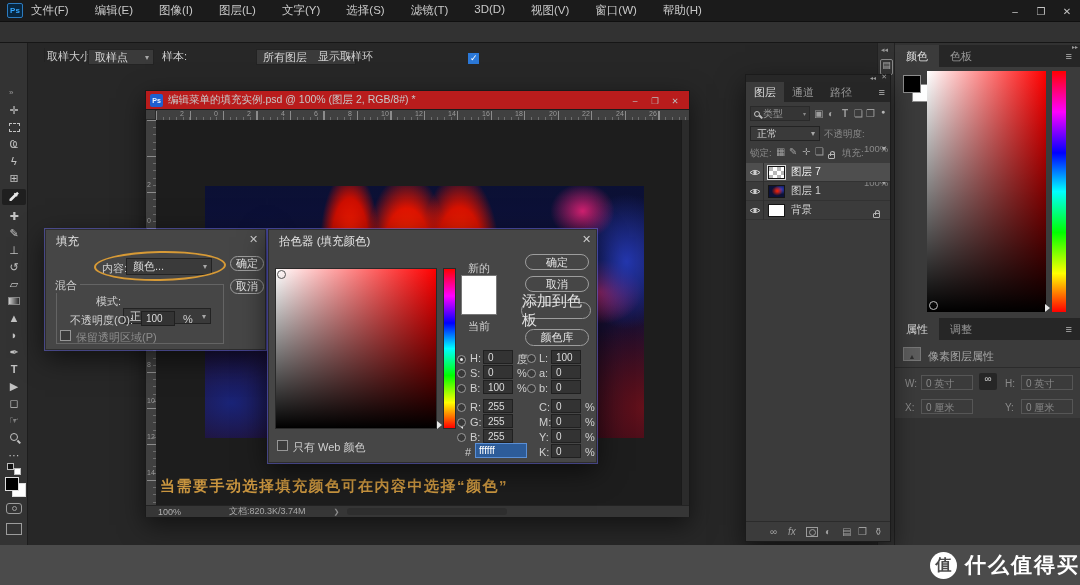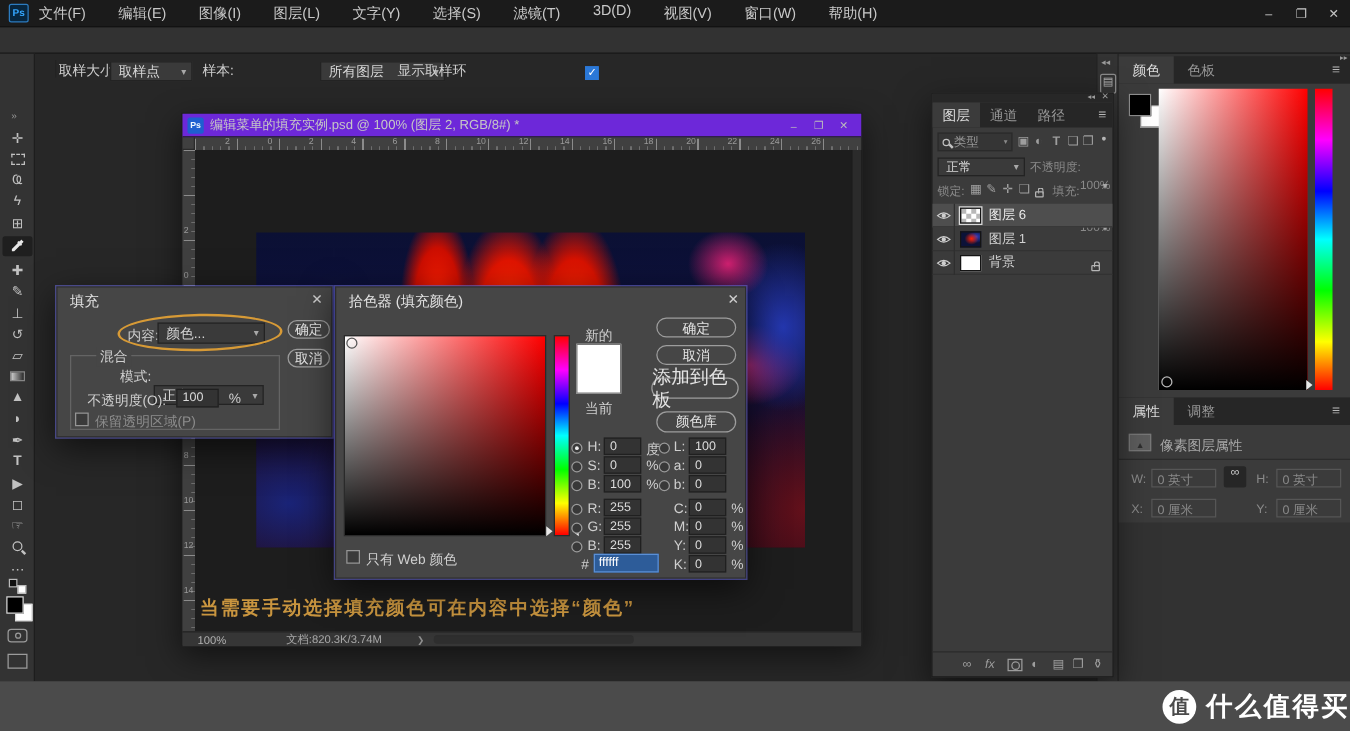--- a/index.html
+++ b/index.html
@@ -37,21 +37,21 @@
   .dashedbox{width:11px;height:9px;border:1px dashed #c2c2c2}
   .gradbox{width:12px;height:8px;background:linear-gradient(90deg,#cfcfcf,#2a2a2a);border:1px solid #888}
   .mag{width:8px;height:8px;border:1.5px solid #c2c2c2;border-radius:50%;position:relative}
   .mag::after{content:"";position:absolute;width:4px;height:1.5px;background:#c2c2c2;transform:rotate(45deg);right:-4px;bottom:-2px}
   .lock-ic{width:7px;height:5px;border:1px solid #b5b5b5;border-radius:1px;position:relative;display:inline-block}
   .lock-ic::before{content:"";position:absolute;left:1px;top:-4px;width:3px;height:4px;border:1px solid #b5b5b5;border-bottom:none;border-radius:3px 3px 0 0}
   .mask-ic{width:12px;height:10px;border:1px solid #9c9c9c;display:inline-block}
   .mask-ic::after{content:"";display:block;width:5px;height:5px;border:1px solid #9c9c9c;border-radius:50%;margin:1px auto}
   
   .docwin{left:145px;top:90px;width:545px;height:427px;background:#303030;border:1px solid #1a1a1a;box-shadow:0 8px 24px rgba(0,0,0,.55)}
-  .doctitle{left:0;top:0;width:543px;height:19px;background:#6d28d9;display:flex;align-items:center;border-bottom:1px solid #1c1c1c}
+  .doctitle{left:0;top:0;width:543px;height:19px;background:#b91c1c;display:flex;align-items:center;border-bottom:1px solid #1c1c1c}
   .doctitle .txt{color:#c6c6c6;font-size:10.5px;white-space:nowrap}
   .psmini{width:13px;height:13px;margin:0 5px 0 4px;background:#1e5fd0;border-radius:2px;color:#eaf4ff;font-size:7px;font-weight:bold;display:flex;align-items:center;justify-content:center}
   .docbtns{position:absolute;right:4px;top:0;height:19px;display:flex;align-items:center;gap:0;color:#bdbdbd;font-size:8.5px}
   .docbtns span{width:20px;text-align:center}
   .ruler{background:#404040;overflow:hidden}
   .rnum{position:absolute;color:#9a9a9a;font-size:7px}
   .tickh{position:absolute;left:0;right:0;bottom:0;height:9px;background:repeating-linear-gradient(90deg,#8b8b8b 0 1px,transparent 1px 33.5px)}
   .tickh2{position:absolute;left:0;right:0;bottom:0;height:3px;background:repeating-linear-gradient(90deg,#6d6d6d 0 1px,transparent 1px 6.7px)}
   .tickv{position:absolute;top:0;bottom:0;right:0;width:9px;background:repeating-linear-gradient(180deg,#8b8b8b 0 1px,transparent 1px 36px)}
   .tickv2{position:absolute;top:0;bottom:0;right:0;width:3px;background:repeating-linear-gradient(180deg,#6d6d6d 0 1px,transparent 1px 7.2px)}
@@ -272,21 +272,21 @@
     <span class="dlgtitle a" style="left:10px;top:4px">填充</span>
     <span class="dlgx a" style="left:203px;top:3px">✕</span>
     <span class="lbl a" style="left:56px;top:31px">内容:</span>
     <div class="ddl a" style="left:80px;top:28px;width:86px;height:17px">
       <span>颜色...</span>
     </div>
     <div class="ellipse a" style="left:48px;top:21px;width:132px;height:30px"></div>
     <div class="pill a" style="left:184px;top:26px;width:34px;height:15px">确定</div>
     <div class="pill a" style="left:184px;top:49px;width:34px;height:15px">取消</div>
     <div class="grp a" style="left:10px;top:54px;width:168px;height:60px"></div>
-    <span class="grplabel a" style="left:31px;top:48px">混合</span>
+    <span class="grplabel a" style="left:6px;top:48px">混合</span>
     <span class="lbl a" style="left:50px;top:64px">模式:</span>
     <div class="ddl a" style="left:77px;top:61px;width:88px;height:16px">
       <span>正常</span>
     </div>
     <span class="lbl a" style="left:24px;top:83px">不透明度(O):</span>
     <div class="fld a" style="left:95px;top:81px;width:34px;height:15px">
       <span>100</span>
     </div>
     <span class="lbl a" style="left:137px;top:83px">%</span>
     <span class="cb a" style="left:14px;top:100px"></span>
@@ -478,21 +478,21 @@
     </div>
 
     <div class="lrow sel" style="top:88px">
       <span class="eyebox">
         <svg width="12" height="9" viewBox="0 0 12 9">
             <path d="M1 4.5 Q6 0.2 11 4.5 Q6 8.8 1 4.5 Z" fill="none" stroke="#cfcfcf"></path>
             <circle cx="6" cy="4.5" r="1.7" fill="#cfcfcf"></circle>
           </svg>
       </span>
       <span class="thumb checker"></span>
-      <span class="lname" style="color:#ececec">图层 6</span>
+      <span class="lname" style="color:#ececec">图层 7</span>
     </div>
     <div class="lrow" style="top:107px">
       <span class="eyebox">
         <svg width="12" height="9" viewBox="0 0 12 9">
             <path d="M1 4.5 Q6 0.2 11 4.5 Q6 8.8 1 4.5 Z" fill="none" stroke="#cfcfcf"></path>
             <circle cx="6" cy="4.5" r="1.7" fill="#cfcfcf"></circle>
           </svg>
       </span>
       <span class="thumb photo1"></span>
       <span class="lname">图层 1</span>

